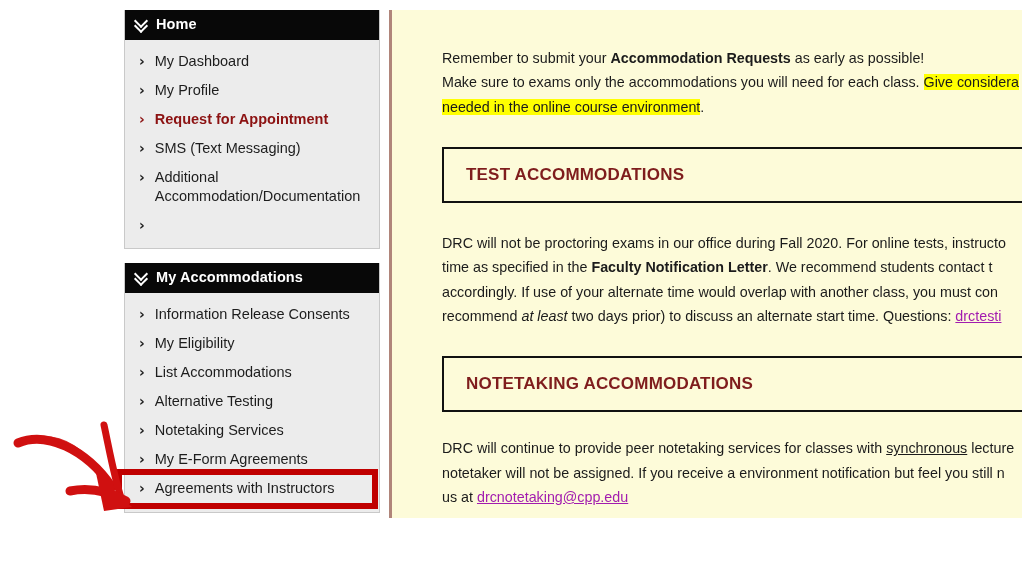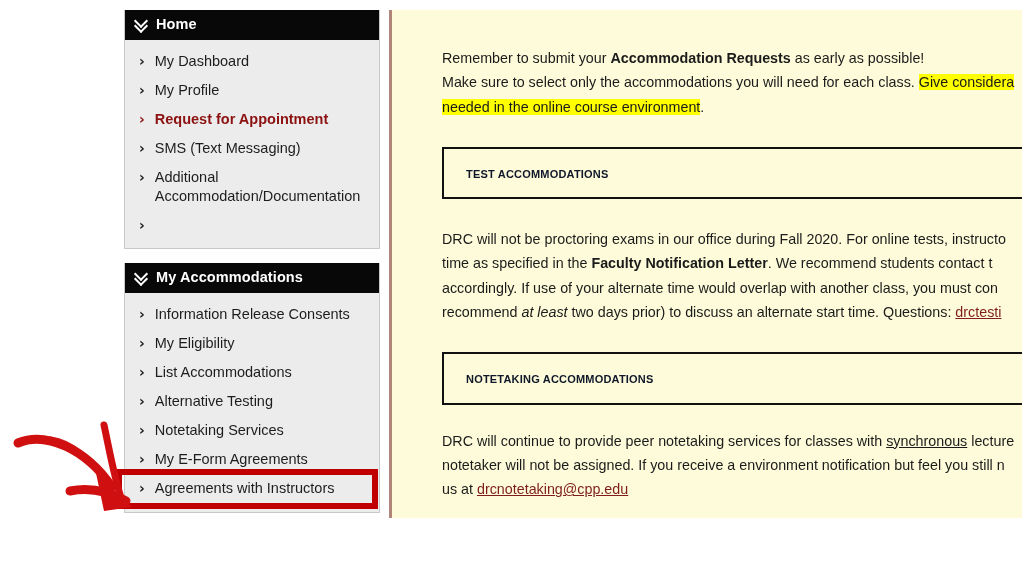--- a/index.html
+++ b/index.html
@@ -133,37 +133,37 @@
 
   .para { margin: 0 0 4px 0; }
   .hl { background: #ffff00; }
   .bold { font-weight: bold; }
   .ital { font-style: italic; }
   .lnk {
     color: #1b1b1b;
     text-decoration: underline;
   }
   .lnk-blue {
-    color: #7f1d1d;
+    color: #a21caf;
     text-decoration: underline;
   }
 
   .section-box {
     border: 2px solid #111111;
     background: #fdfbd9;
     margin: 30px 0 0 0;
     width: 700px;
     box-sizing: border-box;
     padding: 14px 0 14px 22px;
   }
   .section-title {
     font-weight: bold;
-    font-size: 11px;
+    font-size: 17px;
     letter-spacing: 0.2px;
-    color: #0f172a;
+    color: #7f1d1d;
   }
 
   .section-text { margin-top: 30px; }
   .section-text-tight { margin-top: 26px; }
   .closing { margin-top: 28px; }
 
   
   #arrow {
     position: absolute;
     left: 0px;
@@ -260,21 +260,21 @@
 </svg>
 
 <div id="content">
   <div id="content-inner">
 
     <div>
       <p class="para">
         <span>Remember to submit your </span><span class="bold">Accommodation Requests</span><span> as early as possible!</span>
       </p>
       <p class="para">
-        <span>Make sure to select only the accommodations you will need for each class. </span><span class="hl">Give considera</span>
+        <span>Make sure to exams only the accommodations you will need for each class. </span><span class="hl">Give considera</span>
       </p>
       <p class="para">
         <span class="hl">needed in the online course environment</span><span>.</span>
       </p>
     </div>
 
     <div class="section-box">
       <span class="section-title">TEST ACCOMMODATIONS</span>
     </div>
 

